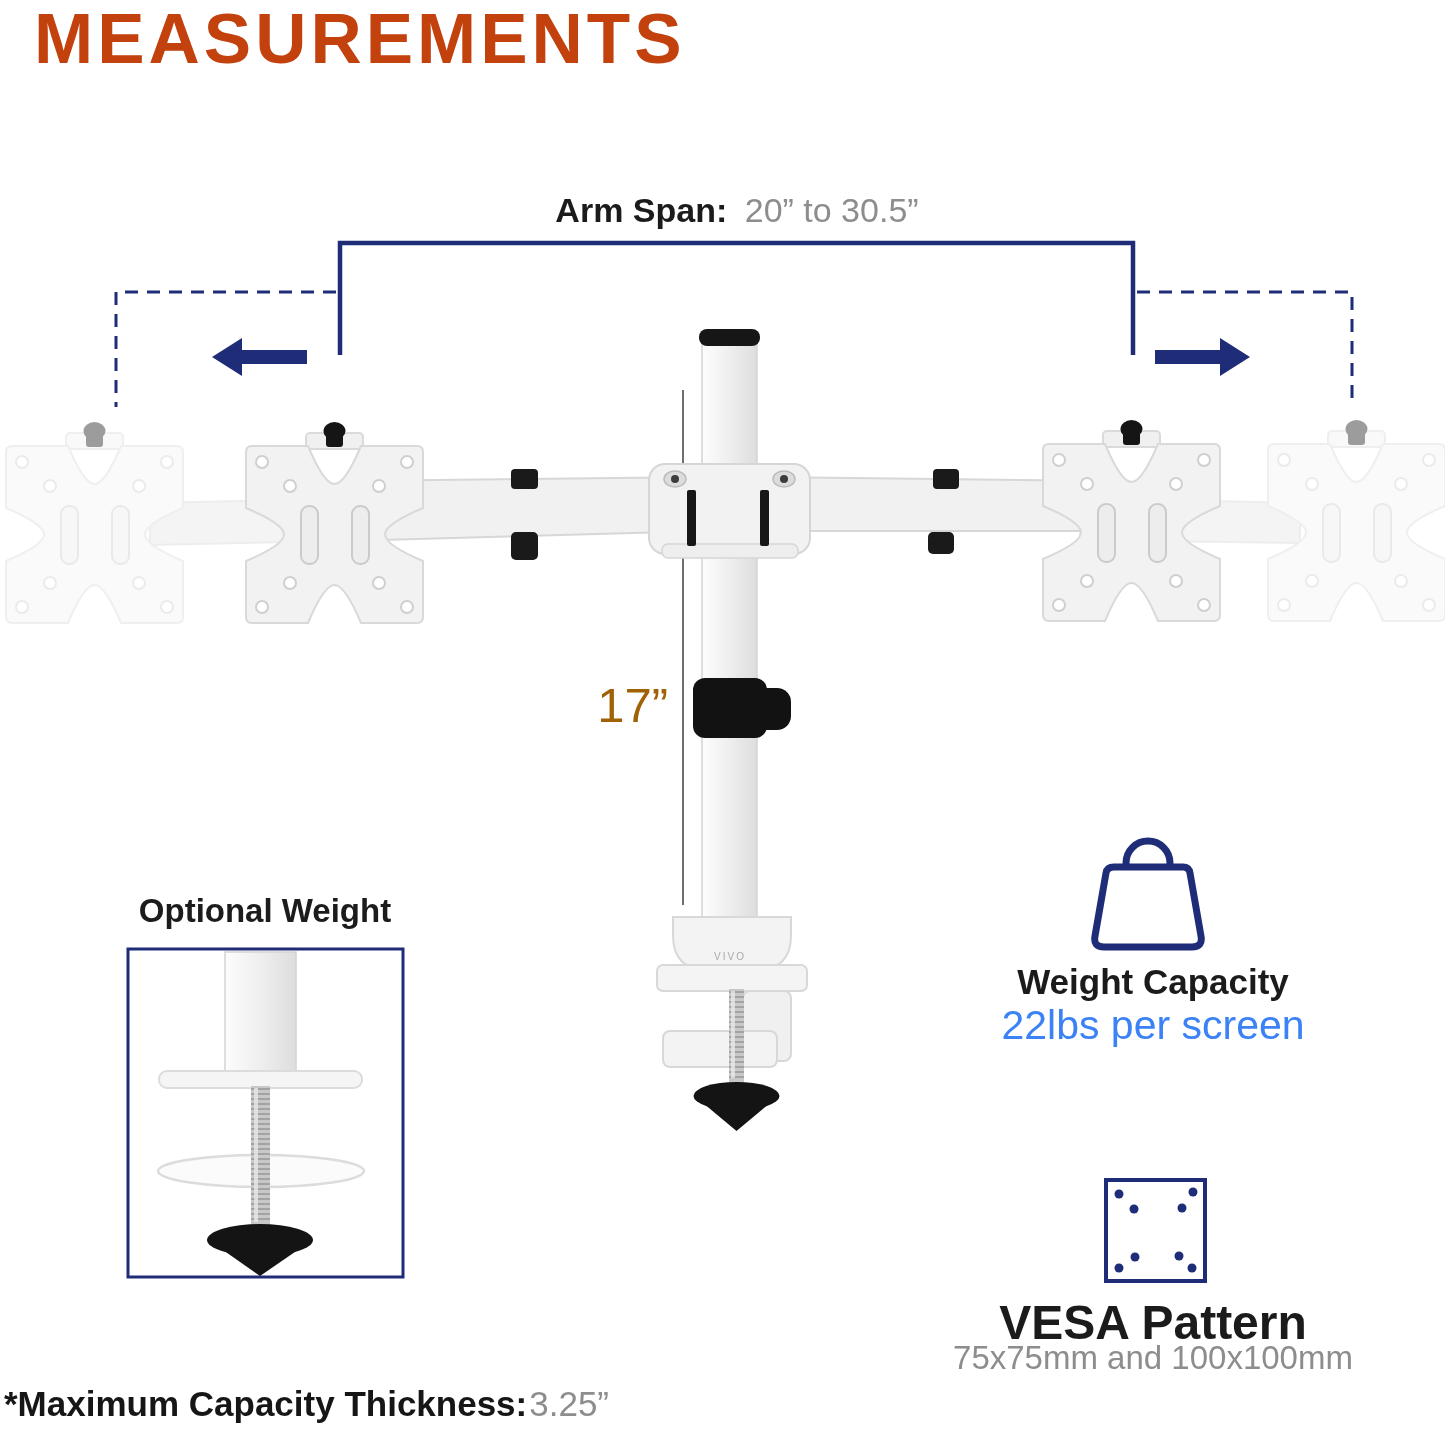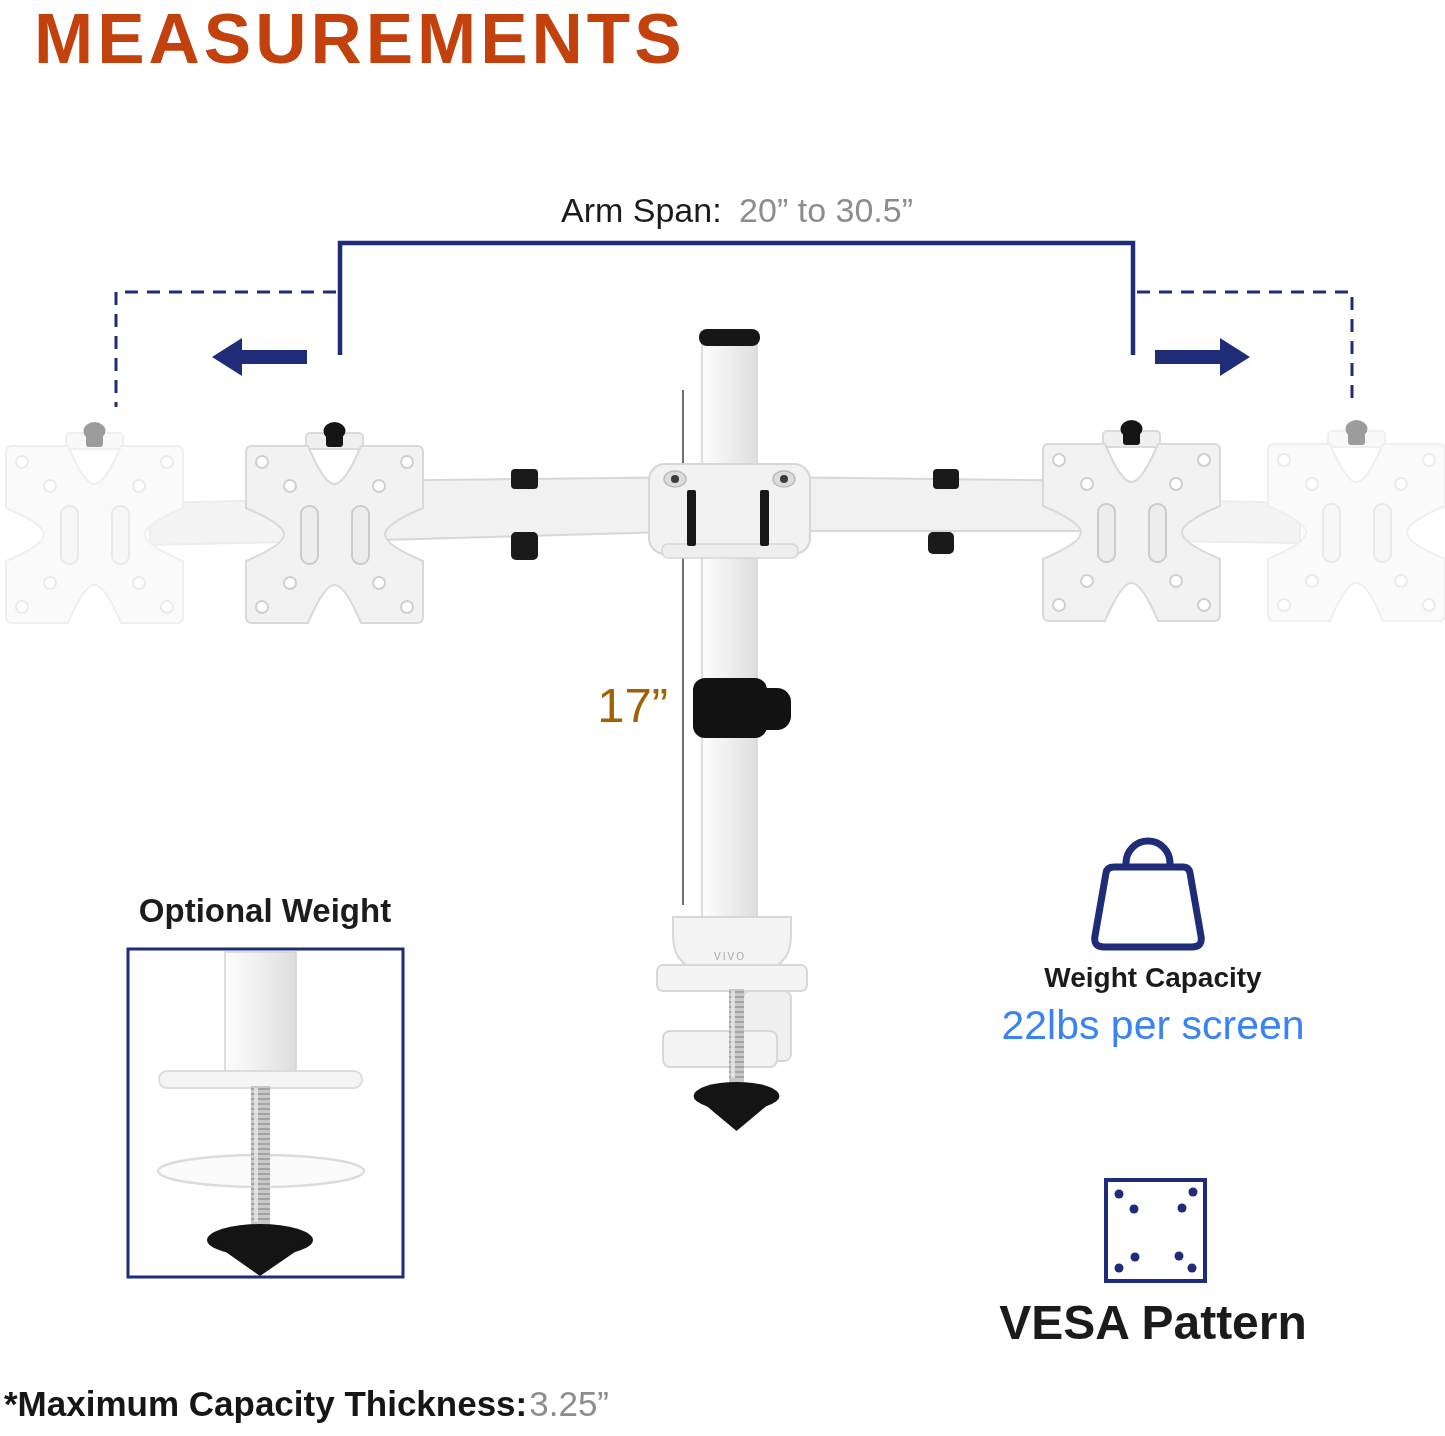--- a/index.html
+++ b/index.html
@@ -7,26 +7,26 @@
     position:relative;width:1445px;height:1436px;background:#ffffff;
     font-family:"Liberation Sans", sans-serif;overflow:hidden;
   }
   .abs{position:absolute;line-height:1.1;white-space:nowrap;}
   .page-title{
     left:6px;top:0px;font-size:71px;font-weight:700;letter-spacing:4px;
     color:#c2410c;
     margin-left:28px;
   }
   .arm-span{left:340px;width:794px;top:192px;text-align:center;font-size:34px;color:#1b1b1b;}
-  .arm-span .lbl{font-weight:400;}
+  .arm-span .lbl{font-weight:700;}
   .arm-span .val{color:#8d8d8d;margin-left:8px;font-weight:400;}
   .height-17{left:552px;top:679px;width:116px;text-align:right;font-size:49px;color:#a16207;}
   .grommet-heading{left:98px;top:893px;width:334px;text-align:center;font-size:33px;font-weight:700;color:#1c1c1c;}
   .vivo-logo{left:700px;top:951px;width:60px;text-align:center;font-size:10px;font-weight:400;letter-spacing:2px;color:#a9a9a9;}
-  .weight-label{left:948px;top:963px;width:410px;text-align:center;font-size:28px;font-weight:700;color:#1b1b1b;}
+  .weight-label{left:948px;top:963px;width:410px;text-align:center;font-size:35px;font-weight:700;color:#1b1b1b;}
   .weight-value{left:948px;top:1003px;width:410px;text-align:center;font-size:41px;color:#3b82f6;}
   .vesa-label{left:948px;top:1297px;width:410px;text-align:center;font-size:48px;font-weight:700;color:#1b1b1b;}
   .vesa-value{left:928px;top:1340px;width:450px;text-align:center;font-size:33px;color:#8d8d8d;}
   .bottom-note{left:4px;top:1385px;font-size:35px;color:#161616;}
   .bottom-note .lbl{font-weight:700;}
   .bottom-note .val{color:#8d8d8d;margin-left:2px;font-weight:400;}
   svg.art{position:absolute;left:0;top:0;}
 </style>
 </head>
 <body>
@@ -173,18 +173,19 @@
   <div class="abs height-17">17”</div>
 
   <div class="abs grommet-heading">Optional Weight</div>
 
   <div class="abs vivo-logo">VIVO</div>
 
   <div class="abs weight-label">Weight Capacity</div>
   <div class="abs weight-value">22lbs per screen</div>
 
   <div class="abs vesa-label">VESA Pattern</div>
+  <div class="abs vesa-value">75x75mm and 100x100mm</div>
 
   <div class="abs bottom-note">
     <span class="lbl">*Maximum Capacity Thickness:</span><span class="val">3.25”</span>
   </div>
 
 </div>
 
 </body></html>

